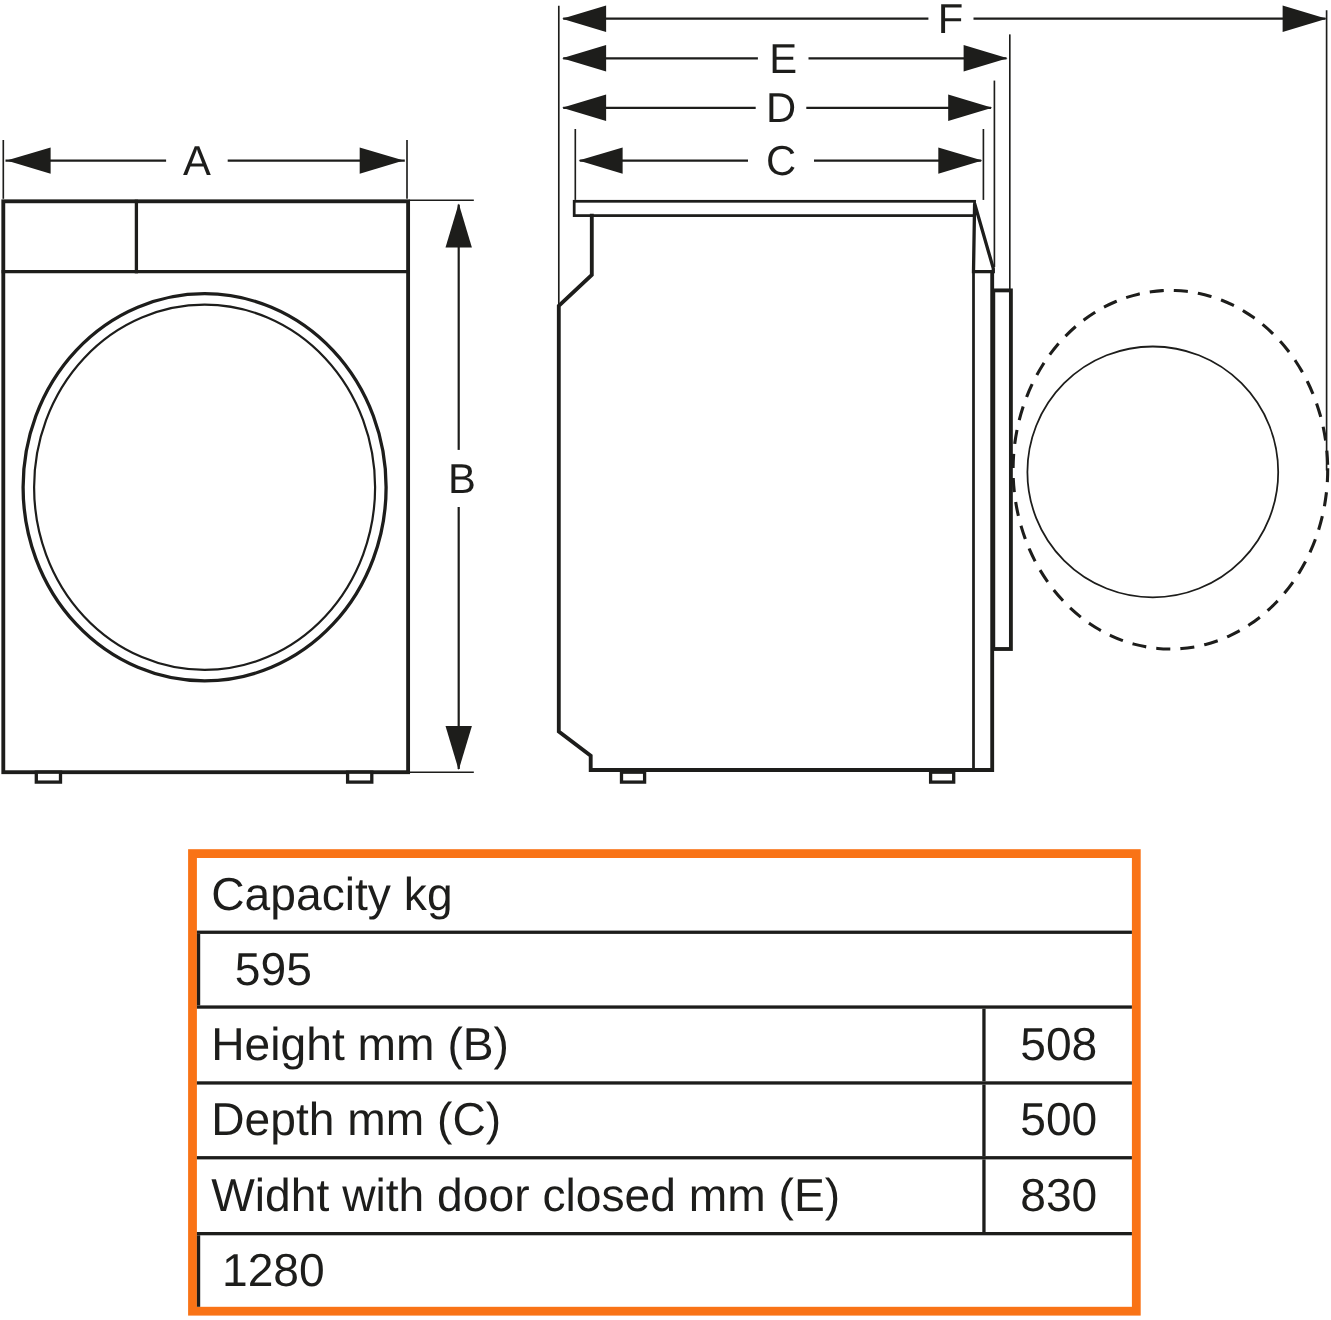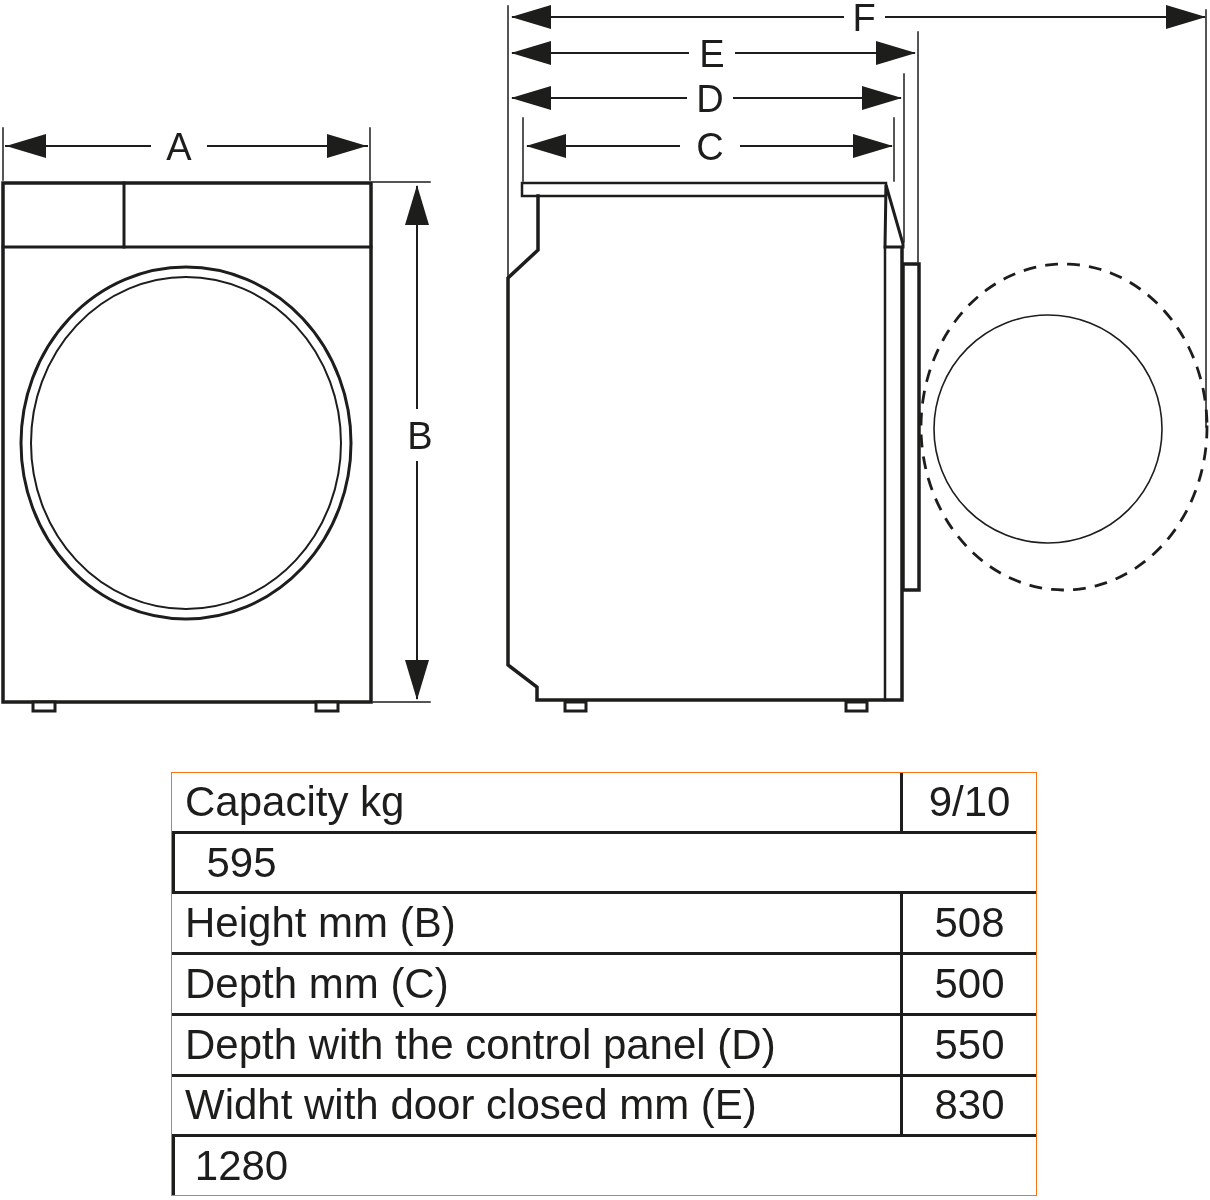--- a/index.html
+++ b/index.html
@@ -26,21 +26,21 @@
     fill: #1d1d1b;
     text-anchor: middle;
   }
   
   #spec-table {
     position: absolute;
     left: 171px;
     top: 772px;
     width: 866px;
     height: 424px;
-    border: 1px solid #f97316;
+    border: 8px solid #f97316;
     box-sizing: border-box;
     display: flex;
     flex-direction: column;
     background: #ffffff;
   }
   .spec-row {
     flex: 1;
     display: flex;
     border-top: 3px solid #1d1d1b;
     box-sizing: border-box;
@@ -156,38 +156,33 @@
       <line x1="741" y1="146" x2="891" y2="146" stroke="#1d1d1b" stroke-width="2"></line>
       <polygon points="526,146 566,134 566,158" fill="#1d1d1b"></polygon>
       <polygon points="893,146 853,134 853,158" fill="#1d1d1b"></polygon>
       <text class="dim-label" x="710" y="147" dominant-baseline="central">C</text>
     </g>
   </svg>
 
   <div id="spec-table">
     <div class="spec-row">
       <div class="spec-label">Capacity kg</div>
-      <div class="spec-value">9/10</div>
     </div>
     <div class="spec-row">
       <div class="spec-value">595</div>
     </div>
     <div class="spec-row">
       <div class="spec-label">Height mm (B)</div>
       <div class="spec-value">508</div>
     </div>
     <div class="spec-row">
       <div class="spec-label">Depth mm (C)</div>
       <div class="spec-value">500</div>
     </div>
     <div class="spec-row">
-      <div class="spec-label">Depth with the control panel (D)</div>
-      <div class="spec-value">550</div>
-    </div>
-    <div class="spec-row">
       <div class="spec-label">Widht with door closed mm (E)</div>
       <div class="spec-value">830</div>
     </div>
     <div class="spec-row">
       <div class="spec-value">1280</div>
     </div>
   </div>
 
 </div>
 

